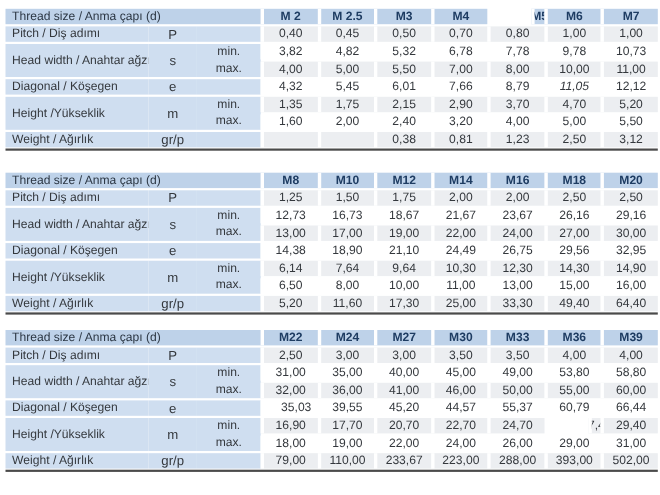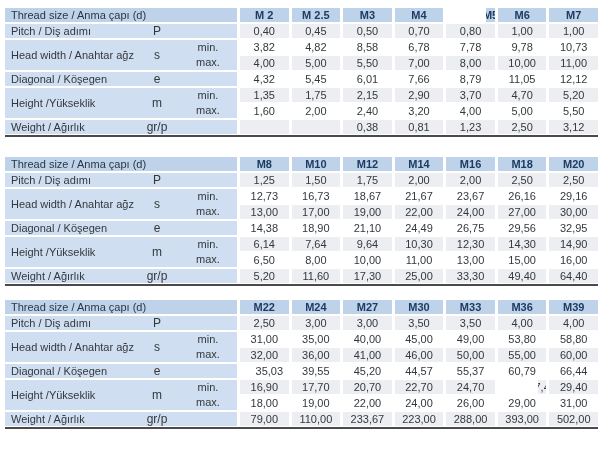--- a/index.html
+++ b/index.html
@@ -61,41 +61,41 @@
       <div class="cell c-val stripe" style="grid-area: 2 / 9;">1,00</div>
       <div class="cell c-val stripe" style="grid-area: 2 / 10;">1,00</div>
       <div class="cell c-label" style="grid-row: 3 / span 2;">Head width / Anahtar ağzı</div>
       <div class="cell c-sym" style="grid-row: 3 / span 2;">s</div>
       <div class="cell c-mm" style="grid-row: 3 / span 2;">
         <div>min.</div>
         <div>max.</div>
       </div>
       <div class="cell c-val" style="grid-area: 3 / 4;">3,82</div>
       <div class="cell c-val" style="grid-area: 3 / 5;">4,82</div>
-      <div class="cell c-val" style="grid-area: 3 / 6;">8,58</div>
+      <div class="cell c-val" style="grid-area: 3 / 6;">5,32</div>
       <div class="cell c-val" style="grid-area: 3 / 7;">6,78</div>
       <div class="cell c-val" style="grid-area: 3 / 8;">7,78</div>
       <div class="cell c-val" style="grid-area: 3 / 9;">9,78</div>
       <div class="cell c-val" style="grid-area: 3 / 10;">10,73</div>
       <div class="cell c-val stripe" style="grid-area: 4 / 4;">4,00</div>
       <div class="cell c-val stripe" style="grid-area: 4 / 5;">5,00</div>
       <div class="cell c-val stripe" style="grid-area: 4 / 6;">5,50</div>
       <div class="cell c-val stripe" style="grid-area: 4 / 7;">7,00</div>
       <div class="cell c-val stripe" style="grid-area: 4 / 8;">8,00</div>
       <div class="cell c-val stripe" style="grid-area: 4 / 9;">10,00</div>
       <div class="cell c-val stripe" style="grid-area: 4 / 10;">11,00</div>
       <div class="cell c-label" style="grid-row: 5 / span 1;">Diagonal / Köşegen</div>
       <div class="cell c-sym" style="grid-row: 5 / span 1;">e</div>
       <div class="cell c-mm" style="grid-row: 5 / span 1;"></div>
       <div class="cell c-val" style="grid-area: 5 / 4;">4,32</div>
       <div class="cell c-val" style="grid-area: 5 / 5;">5,45</div>
       <div class="cell c-val" style="grid-area: 5 / 6; text-align: center;">6,01</div>
       <div class="cell c-val" style="grid-area: 5 / 7;">7,66</div>
       <div class="cell c-val" style="grid-area: 5 / 8;">8,79</div>
-      <div class="cell c-val" style="grid-area: 5 / 9;">11,05</div>
+      <div class="cell c-val" style="grid-area: 5 / 9; font-style: italic;">11,05</div>
       <div class="cell c-val" style="grid-area: 5 / 10;">12,12</div>
       <div class="cell c-label" style="grid-row: 6 / span 2;">Height /Yükseklik</div>
       <div class="cell c-sym" style="grid-row: 6 / span 2;">m</div>
       <div class="cell c-mm" style="grid-row: 6 / span 2;">
         <div>min.</div>
         <div>max.</div>
       </div>
       <div class="cell c-val stripe" style="grid-area: 6 / 4;">1,35</div>
       <div class="cell c-val stripe" style="grid-area: 6 / 5;">1,75</div>
       <div class="cell c-val stripe" style="grid-area: 6 / 6;">2,15</div>

